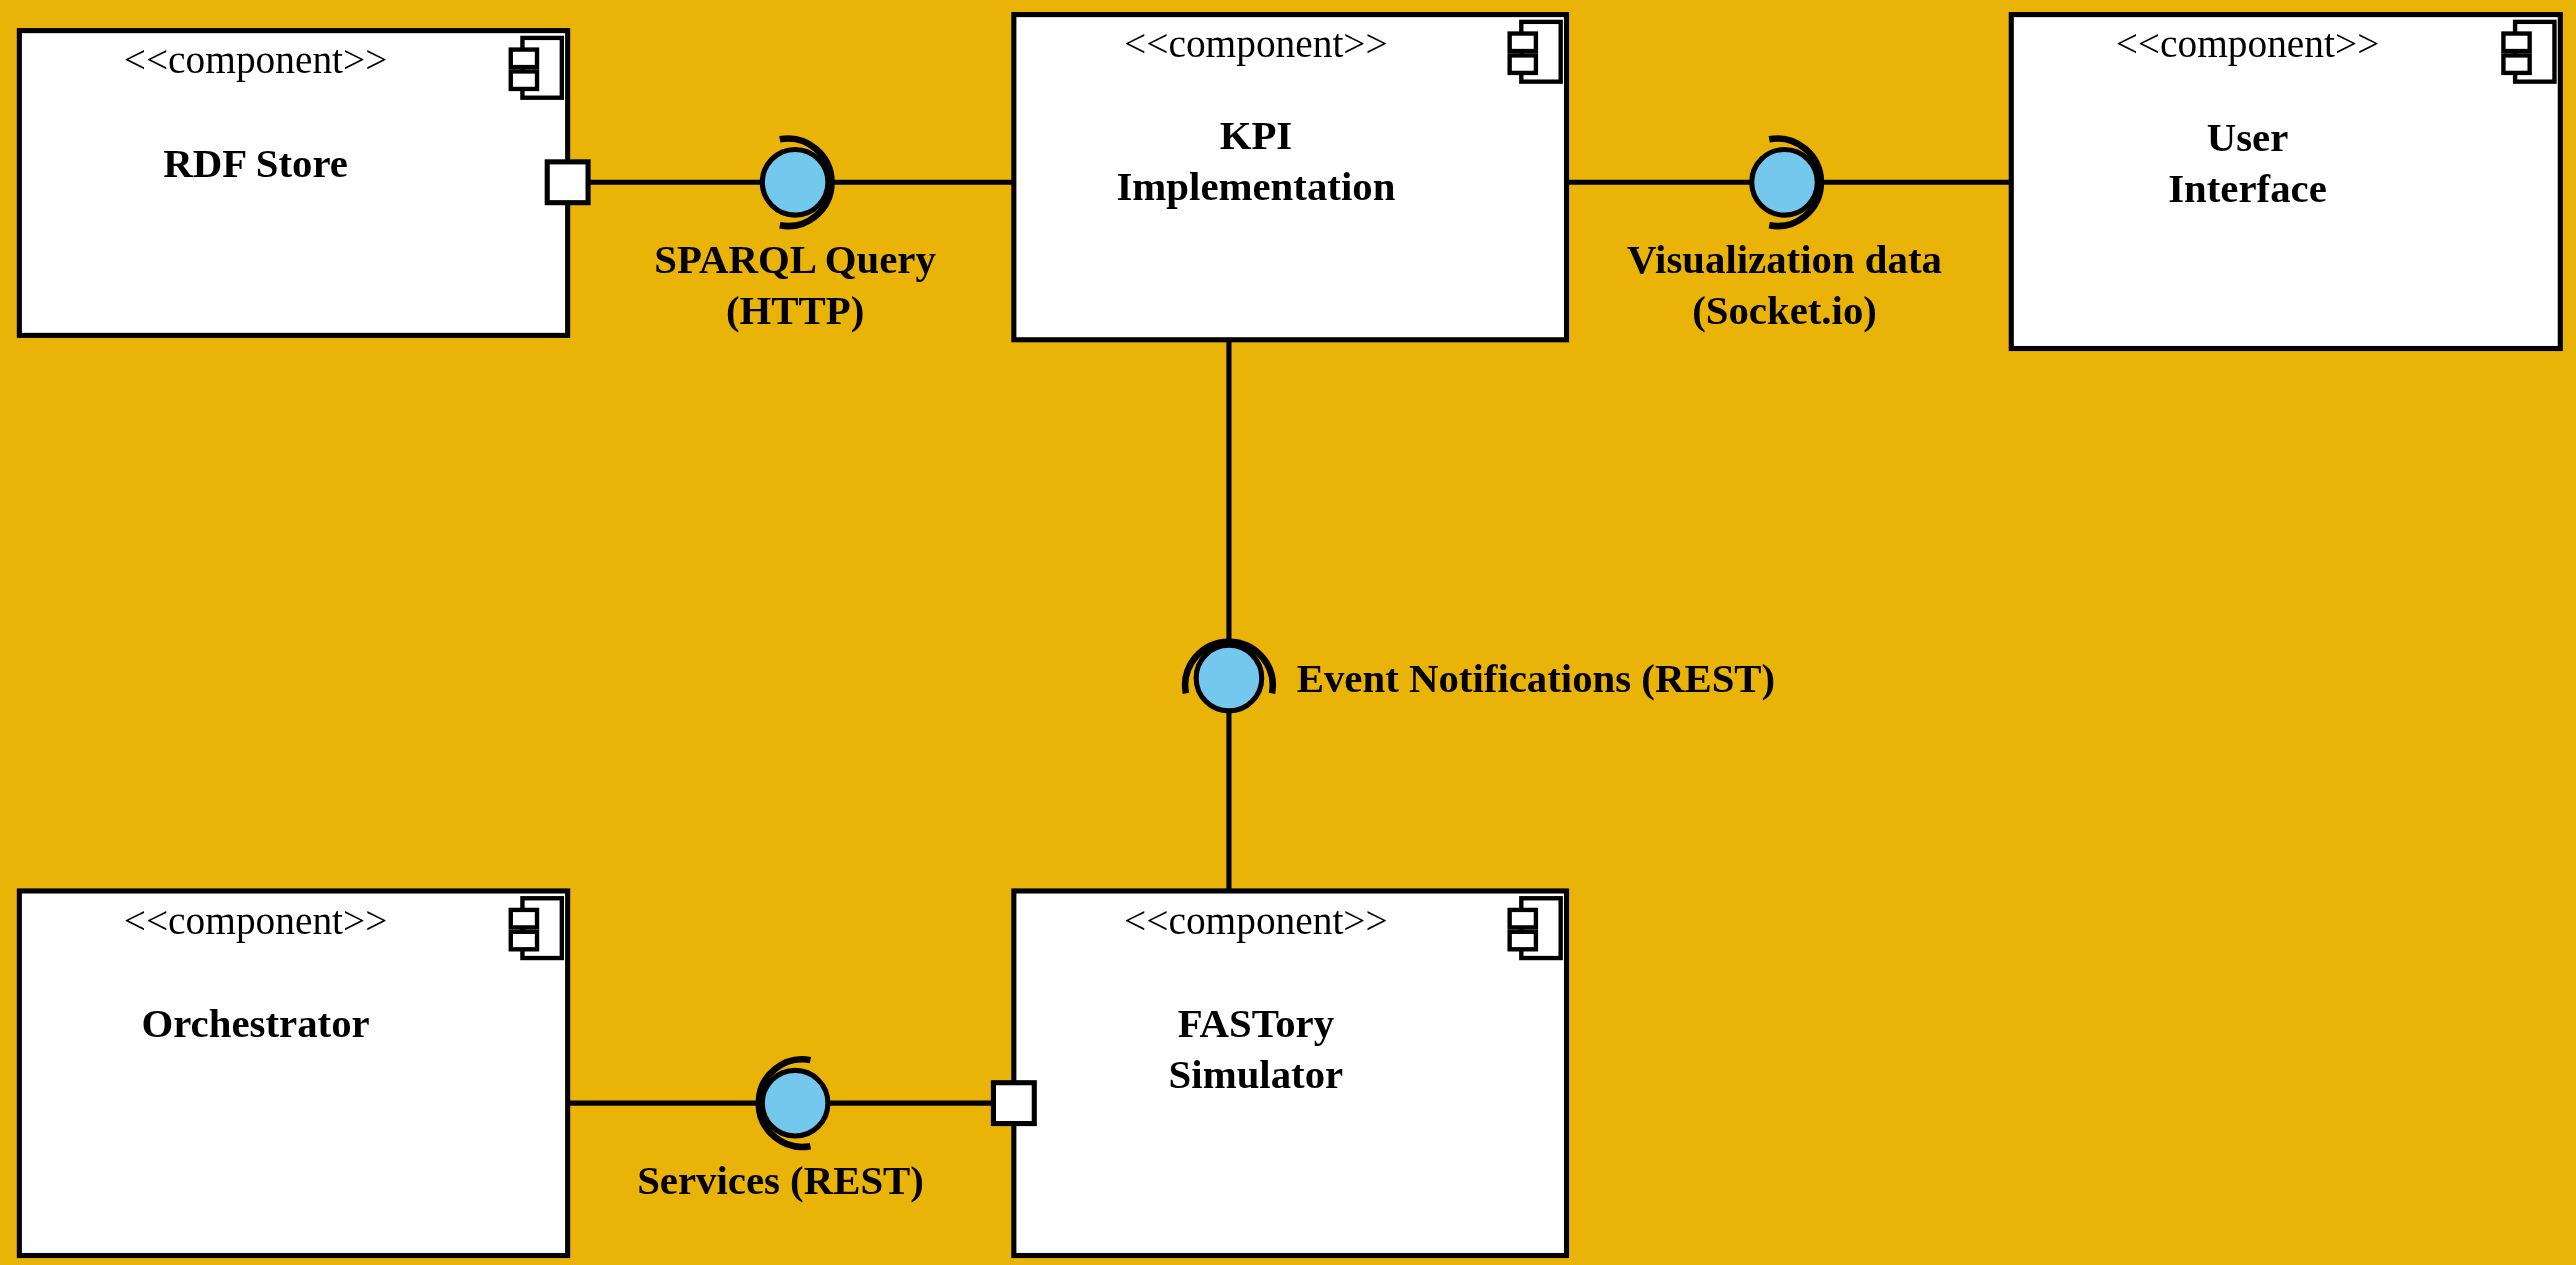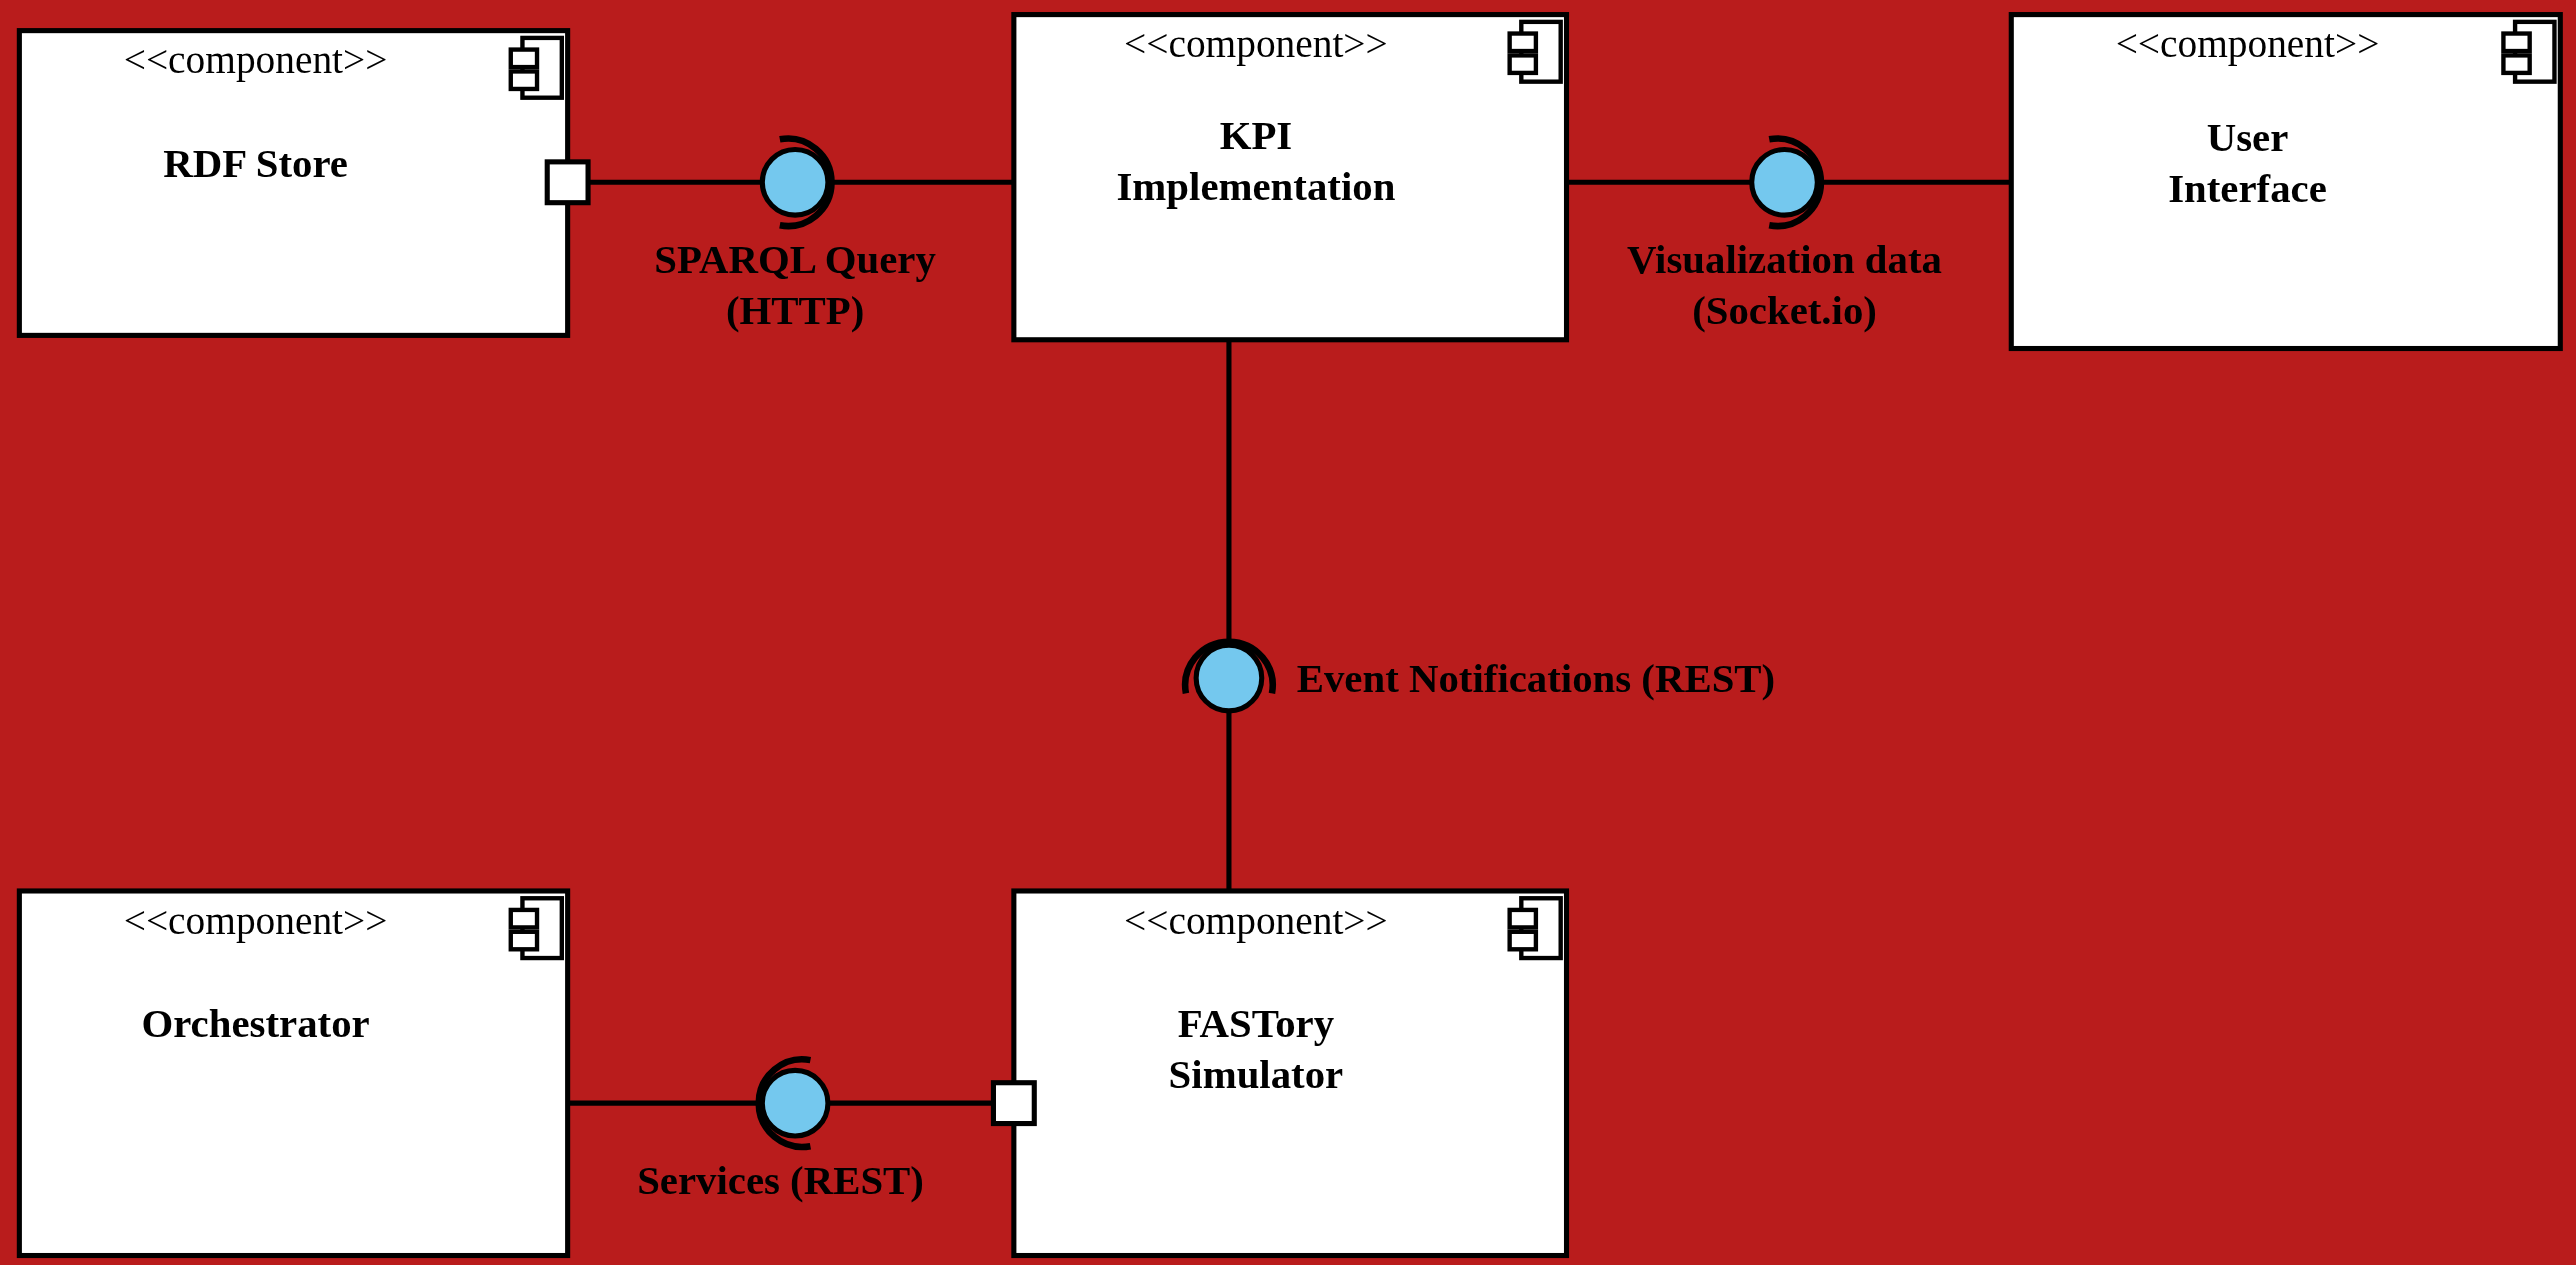--- a/index.html
+++ b/index.html
@@ -11,21 +11,21 @@
   body {
     width: 2576px;
     height: 1265px;
     font-family: "Liberation Serif", "DejaVu Serif", serif;
     overflow: hidden;
   }
   #diagram-root {
     position: relative;
     width: 2576px;
     height: 1265px;
-    background: #b91c1c;
+    background: #eab308;
   }
   svg.diagram-canvas {
     display: block;
     width: 2576px;
     height: 1265px;
   }
   .comp-box-rect {
     fill: #ffffff;
     stroke: #000000;
     stroke-width: 7;

